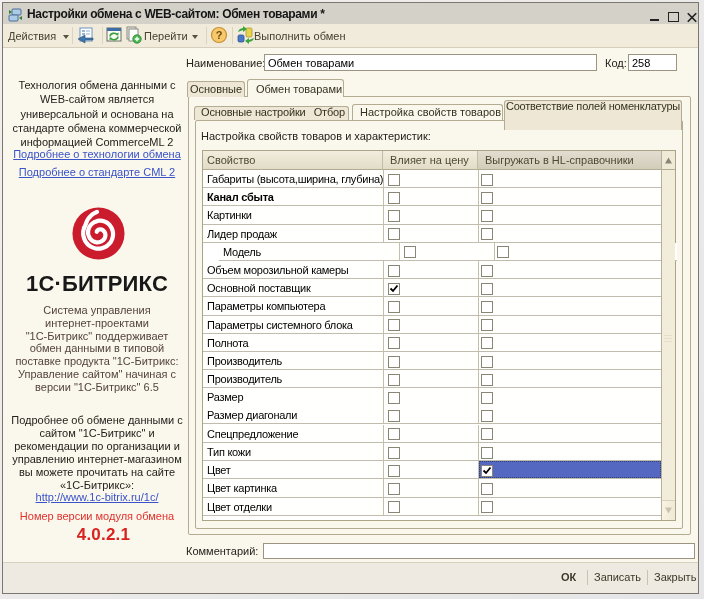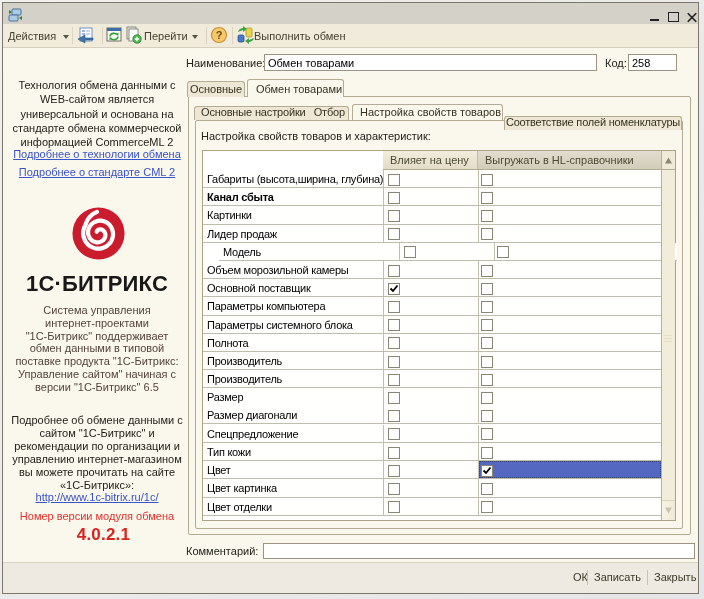--- a/index.html
+++ b/index.html
@@ -32,20 +32,21 @@
 </style></head>
 <body>
 <div id="frame"></div>
 <div id="titlebar">
  <svg class="abs" style="left:4px;top:3.5px" width="17" height="17" viewBox="0 0 17 17">
   <rect x="5" y="2" width="9" height="6" rx="1" fill="#aecbe4" stroke="#49709c" stroke-width="1"></rect>
   <rect x="2" y="8" width="9" height="6" rx="1" fill="#aecbe4" stroke="#49709c" stroke-width="1"></rect>
   <path d="M2,3 l3,2 l-3,2 z" fill="#2e7d32"></path>
       <path d="M15,13 l-3,-2 l3,-2 z" fill="#2e7d32"></path>
  </svg>
+ <div id="title">Настройки обмена с WEB-сайтом: Обмен товарами *</div>
  <div class="abs" style="left:647px;top:16px;width:9px;height:2px;background:#222;"></div>
  <div class="abs" style="left:665px;top:9px;width:11px;height:10px;border:1.6px solid #222;"></div>
  <svg class="abs" style="left:683px;top:9px" width="12" height="11" viewBox="0 0 13 13">
       <path d="M1.5,1.5 L11.5,11.5 M11.5,1.5 L1.5,11.5" stroke="#222" stroke-width="2"></path>
     </svg>
 </div>
 <div id="toolbar">
  <div class="tbtext" style="left:5px;">Действия</div>
     <div class="darr" style="left:60px;"></div>
  <div class="tbsep" style="left:69px;"></div>
@@ -108,25 +109,26 @@
 <div class="lbl" style="left:605px;top:56.5px;">Код:</div>
 <div class="input" style="left:628px;top:54px;width:49px;height:17px;">258</div>
 
 <div id="main-tab-panel"></div>
 <div class="tab" style="left:187px;top:81px;width:58px;height:15.5px;padding-top:2px;">Основные</div>
 <div class="tab active" style="left:247px;top:79px;width:97px;height:17.5px;padding-top:3.5px;padding-left:7px;">Обмен товарами</div>
 
 <div id="sub-panel"></div>
 <div class="tab" style="left:194px;top:106px;width:155px;height:14px;text-align:left;letter-spacing:-0.15px;"><span style="padding-left:6px;">Основные настройки</span><span style="padding-left:8px;">Отбор</span></div>
 <div class="tab active" style="left:352px;top:103.5px;width:151px;height:16.5px;padding-top:2.5px;padding-left:6px;">Настройка свойств товаров</div>
-<div class="tab" style="left:504px;top:116px;width:178px;height:14px;letter-spacing:-0.2px;">Соответствие полей номенклатуры</div>
+<div class="tab" style="left:504px;top:100px;width:178px;height:30px;letter-spacing:-0.2px;">Соответствие полей номенклатуры</div>
 
 <div class="lbl" style="left:201px;top:130px;">Настройка свойств товаров и характеристик:</div>
 
 <div id="tablewrap">
+  <div class="hdr" style="left:0;width:180px;">Свойство</div>
   <div class="hdr" style="left:275px;width:183px;border-right:none;background:linear-gradient(#e2ddd0,#d2ccba);padding-left:7px;">Выгружать в HL-справочники</div>
   <div class="hdr" style="left:180px;width:95px;padding-left:7px;">Влияет на цену</div>
   <div id="rows">
 <div class="row" style="top:19.00px;">
 <div class="rtxt">Габариты (высота,ширина, глубина)</div>
 <div class="cline" style="left:179.5px;"></div>
         <div class="cline" style="left:274.5px;"></div>
 <div class="cb" style="left:184.5px;"></div>
 <div class="cb" style="left:278px;"></div>
 </div>
@@ -278,18 +280,18 @@
     </svg>
   <div class="abs" style="left:461px;top:184px;width:8px;height:1px;background:#e4decb;"></div>
   <div class="abs" style="left:461px;top:187px;width:8px;height:1px;background:#e4decb;"></div>
   <div class="abs" style="left:461px;top:190px;width:8px;height:1px;background:#e4decb;"></div>
 </div>
 
 <div class="lbl" style="left:186px;top:545px;">Комментарий:</div>
 <div class="input" style="left:263px;top:542.5px;width:432px;height:16px;"></div>
 
 <div class="footer">
- <div class="fbtn" style="left:570px;font-weight:normal;">ОК</div>
+ <div class="fbtn" style="left:558px;font-weight:bold;">ОК</div>
  <div class="fsep" style="left:584px;"></div>
  <div class="fbtn" style="left:591px;">Записать</div>
  <div class="fsep" style="left:644px;"></div>
  <div class="fbtn" style="left:651px;">Закрыть</div>
 </div>
 
 </body></html>

